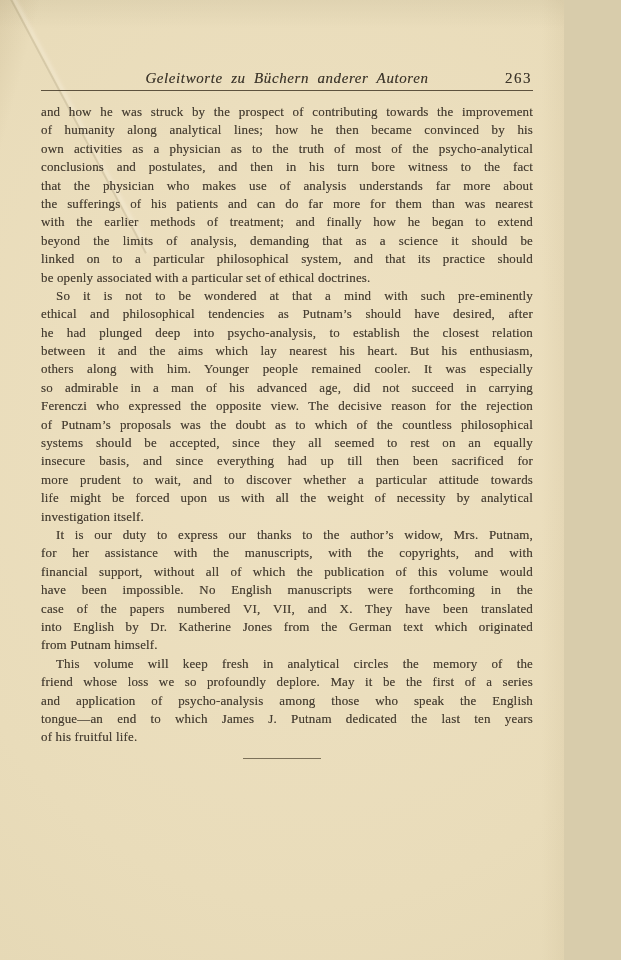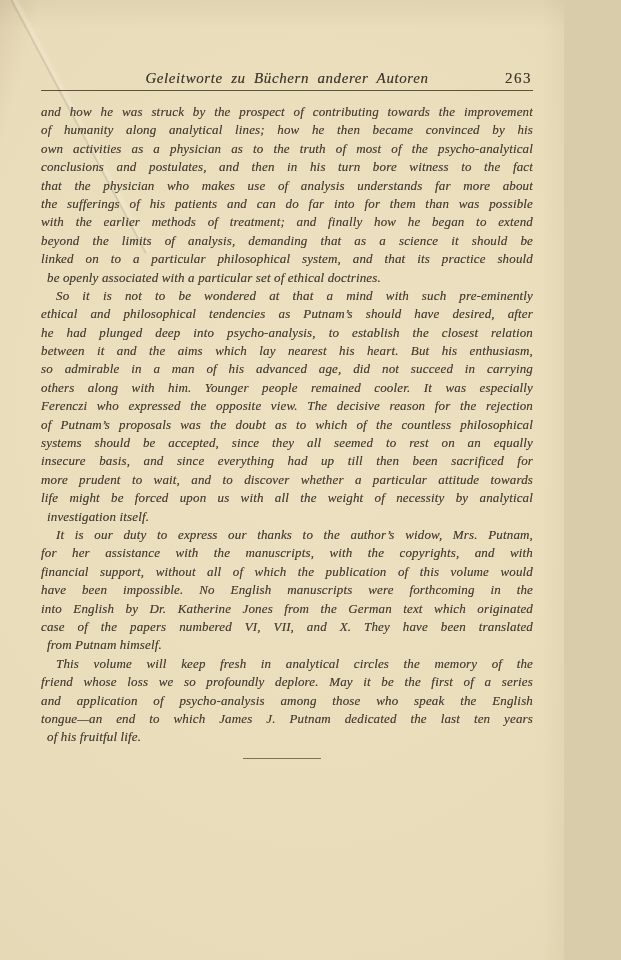--- a/index.html
+++ b/index.html
@@ -42,28 +42,28 @@
   }
   .rule {
     height:0; border-bottom:1.2px solid rgba(68,58,40,0.85);
     margin-top:1px;
   }
   .bodytext {
     margin-top:12px;
     font-size:13px; line-height:18.4px;
     text-shadow:0 0 0.3px rgba(60,50,38,0.55);
   }
-  .par { margin:0;font-style:italic; }
+  .par { margin:0; }
   .line {
     height:18.4px; overflow:hidden;
     text-align:justify; text-align-last:justify;
     letter-spacing:0.15px;
     white-space:normal;
   }
-  .line.lastline { text-align-last:left;margin-left:6px; }
+  .line.lastline { text-align-last:left; }
   .par.indent .line:first-child { text-indent:15px; }
   .divider {
     width:78px; height:1px;
     background:rgba(92,82,62,0.78);
     margin:11px auto 0 auto;
     transform:translateX(-5px);
   }
 </style>
 </head>
 <body>
@@ -76,48 +76,48 @@
       <span class="pagenum">263</span>
     </div>
     <div class="rule"></div>
     <div class="bodytext" id="text-body">
         <div class="par">
           <div class="line">and how he was struck by the prospect of contributing towards the improvement</div>
           <div class="line">of humanity along analytical lines; how he then became convinced by his</div>
           <div class="line">own activities as a physician as to the truth of most of the psycho-analytical</div>
           <div class="line">conclusions and postulates, and then in his turn bore witness to the fact</div>
           <div class="line">that the physician who makes use of analysis understands far more about</div>
-          <div class="line">the sufferings of his patients and can do far into for them than was possible</div>
+          <div class="line">the sufferings of his patients and can do far more for them than was nearest</div>
           <div class="line">with the earlier methods of treatment; and finally how he began to extend</div>
           <div class="line">beyond the limits of analysis, demanding that as a science it should be</div>
           <div class="line">linked on to a particular philosophical system, and that its practice should</div>
           <div class="line lastline">be openly associated with a particular set of ethical doctrines.</div>
         </div>
         <div class="par indent">
           <div class="line">So it is not to be wondered at that a mind with such pre-eminently</div>
           <div class="line">ethical and philosophical tendencies as Putnam’s should have desired, after</div>
           <div class="line">he had plunged deep into psycho-analysis, to establish the closest relation</div>
           <div class="line">between it and the aims which lay nearest his heart. But his enthusiasm,</div>
+          <div class="line">others along with him. Younger people remained cooler. It was especially</div>
           <div class="line">so admirable in a man of his advanced age, did not succeed in carrying</div>
-          <div class="line">others along with him. Younger people remained cooler. It was especially</div>
           <div class="line">Ferenczi who expressed the opposite view. The decisive reason for the rejection</div>
           <div class="line">of Putnam’s proposals was the doubt as to which of the countless philosophical</div>
           <div class="line">systems should be accepted, since they all seemed to rest on an equally</div>
           <div class="line">insecure basis, and since everything had up till then been sacrificed for</div>
           <div class="line">more prudent to wait, and to discover whether a particular attitude towards</div>
           <div class="line">life might be forced upon us with all the weight of necessity by analytical</div>
           <div class="line lastline">investigation itself.</div>
         </div>
         <div class="par indent">
           <div class="line">It is our duty to express our thanks to the author’s widow, Mrs. Putnam,</div>
           <div class="line">for her assistance with the manuscripts, with the copyrights, and with</div>
           <div class="line">financial support, without all of which the publication of this volume would</div>
           <div class="line">have been impossible. No English manuscripts were forthcoming in the</div>
+          <div class="line">case of the papers numbered VI, VII, and X. They have been translated</div>
           <div class="line">into English by Dr. Katherine Jones from the German text which originated</div>
-          <div class="line">case of the papers numbered VI, VII, and X. They have been translated</div>
           <div class="line lastline">from Putnam himself.</div>
         </div>
         <div class="par indent">
           <div class="line">This volume will keep fresh in analytical circles the memory of the</div>
           <div class="line">friend whose loss we so profoundly deplore. May it be the first of a series</div>
           <div class="line">and application of psycho-analysis among those who speak the English</div>
           <div class="line">tongue—an end to which James J. Putnam dedicated the last ten years</div>
           <div class="line lastline">of his fruitful life.</div>
         </div>
       </div>

